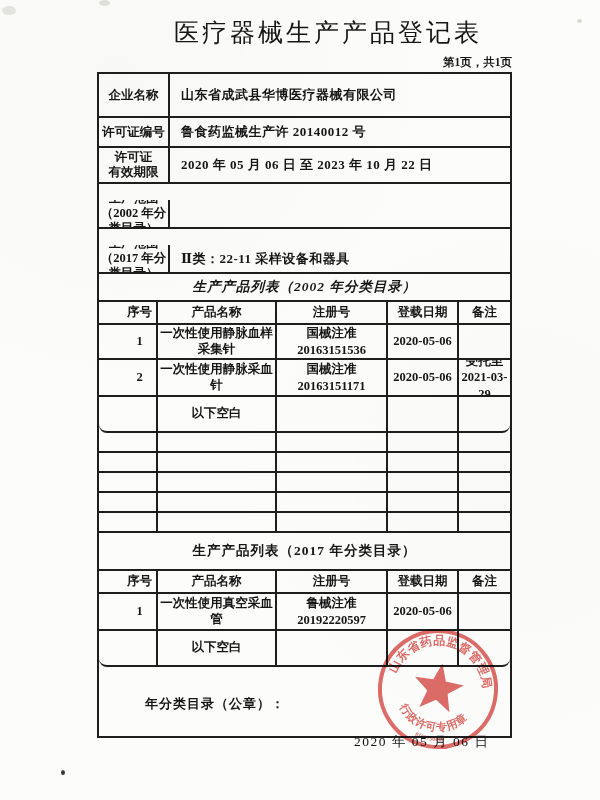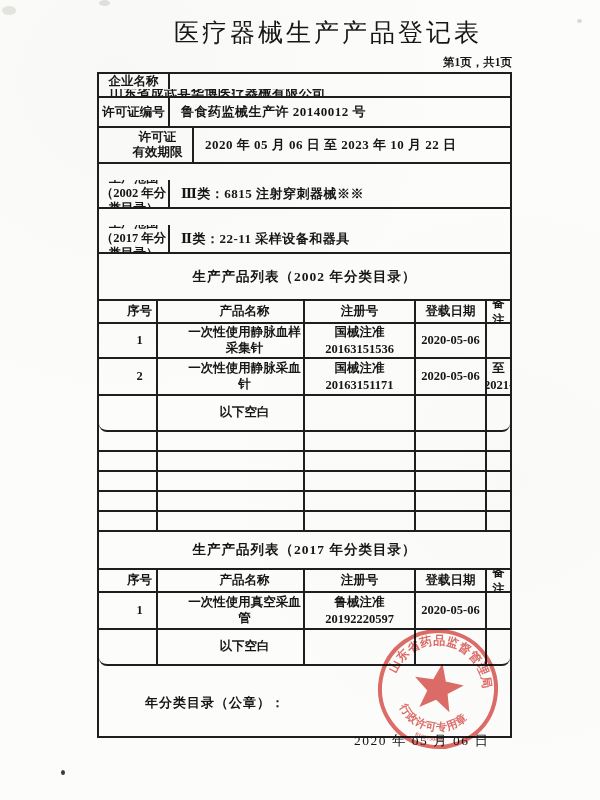--- a/index.html
+++ b/index.html
@@ -35,27 +35,27 @@
     border-right:2px solid #1e1e1e;box-sizing:border-box;
     display:flex;align-items:center;justify-content:center;
     text-align:center;overflow:hidden;
   }
   .cell.endc{border-right:none;}
   .label-col{width:71px;font-size:12.5px;line-height:1.2;white-space:pre-line;flex:none;}
   .value-col{flex:1;justify-content:flex-start;text-align:left;padding-left:11px;font-size:13px;letter-spacing:0.5px;}
   .section-band{align-items:center;justify-content:center;}
   .section-title{width:100%;text-align:center;font-size:13.5px;letter-spacing:1px;}
   .c0{width:35px;flex:none;font-size:12.5px;margin-left:24px;}
-  .c1{width:119px;flex:none;font-size:12.5px;line-height:1.25;padding:0 2px;margin-left:28px;}
+  .c1{width:119px;flex:none;font-size:12.5px;line-height:1.25;padding:0 2px;}
   .c2{width:111px;flex:none;font-size:12.5px;line-height:1.3;}
   .c3{width:71px;flex:none;font-size:12.5px;}
   .c4{flex:1;font-size:12.5px;line-height:1.3;}
   .pre{white-space:pre-line;}
-  .h-info{height:24px;flex-direction:column;} .h-lic{height:30px;} .h-valid{height:36px;padding-left:24px;}
-  .h-scope{height:29px;margin-top:16px;} .h-band1{height:47px;} .h-thead{height:23px;}
+  .h-info{height:44px;} .h-lic{height:30px;} .h-valid{height:36px;}
+  .h-scope{height:29px;margin-top:16px;} .h-band1{height:28px;font-style:italic;} .h-thead{height:23px;}
   .h-r35{height:35px;} .h-r37{height:37px;} .h-blank{height:36px;border-radius:8px;}
   .h-empty{height:20px;} .h-band2{height:38px;}
   .footer-area{position:relative;flex:1;border-bottom:none;display:block;}
   .issuer-label{position:absolute;left:46px;top:28px;font-size:13px;font-weight:700;letter-spacing:1px;}
   .issue-date{position:absolute;left:255px;top:66px;font-size:13.5px;font-weight:400;letter-spacing:1.5px;}
   .seal{
     position:absolute;left:365px;top:616px;width:146px;height:146px;
     opacity:0.85;mix-blend-mode:multiply;
     transform:rotate(10deg);
   }
@@ -87,21 +87,20 @@
     </div>
     <div class="row h-valid">
       <div class="cell label-col">许可证
 有效期限</div>
       <div class="cell value-col endc">2020 年 05 月 06 日  至 2023 年 10 月 22 日</div>
     </div>
     <div class="row h-scope">
       <div class="cell label-col">生产范围
 （2002 年分
 类目录）</div>
-      <div class="cell value-col endc">Ⅲ类：6815 注射穿刺器械※※</div>
     </div>
     <div class="row h-scope">
       <div class="cell label-col">生产范围
 （2017 年分
 类目录）</div>
       <div class="cell value-col endc">Ⅱ类：22-11 采样设备和器具</div>
     </div>
 
     <div class="row h-band1 section-band">
       <div class="section-title">生产产品列表（2002 年分类目录）</div>

